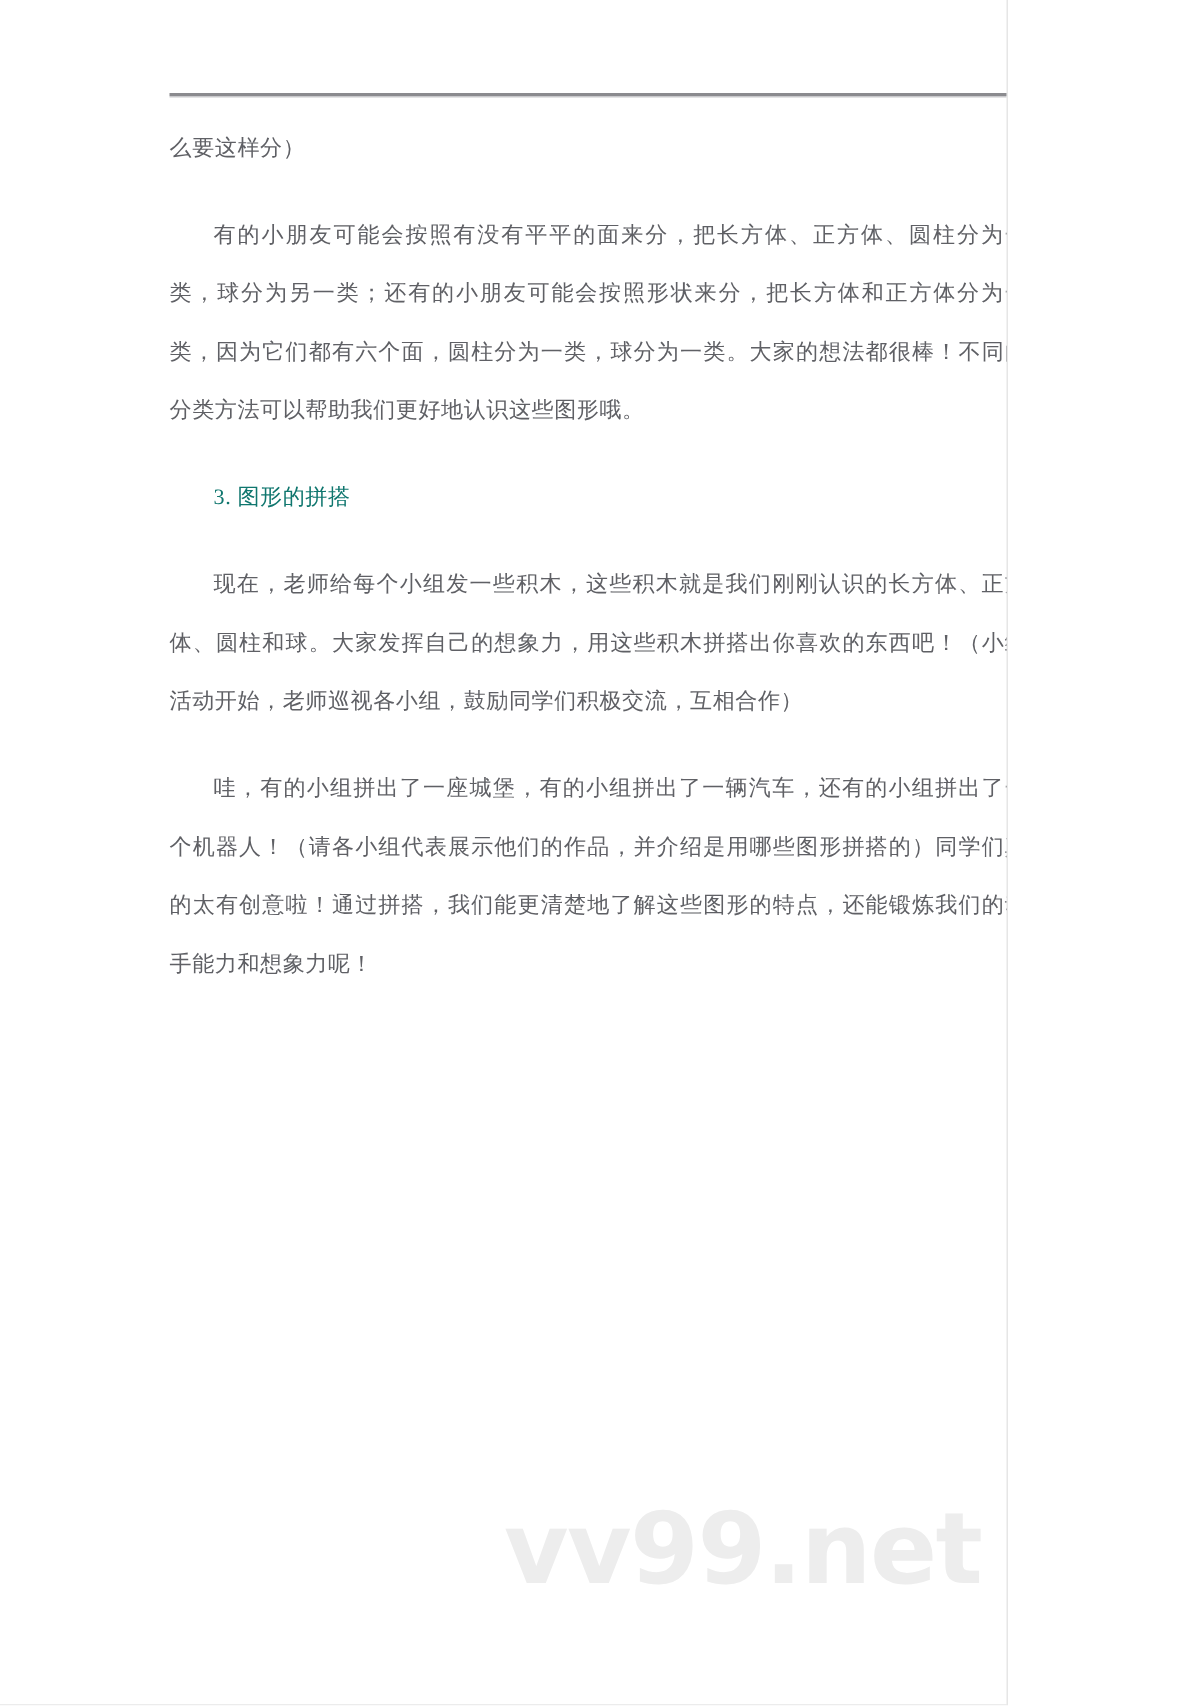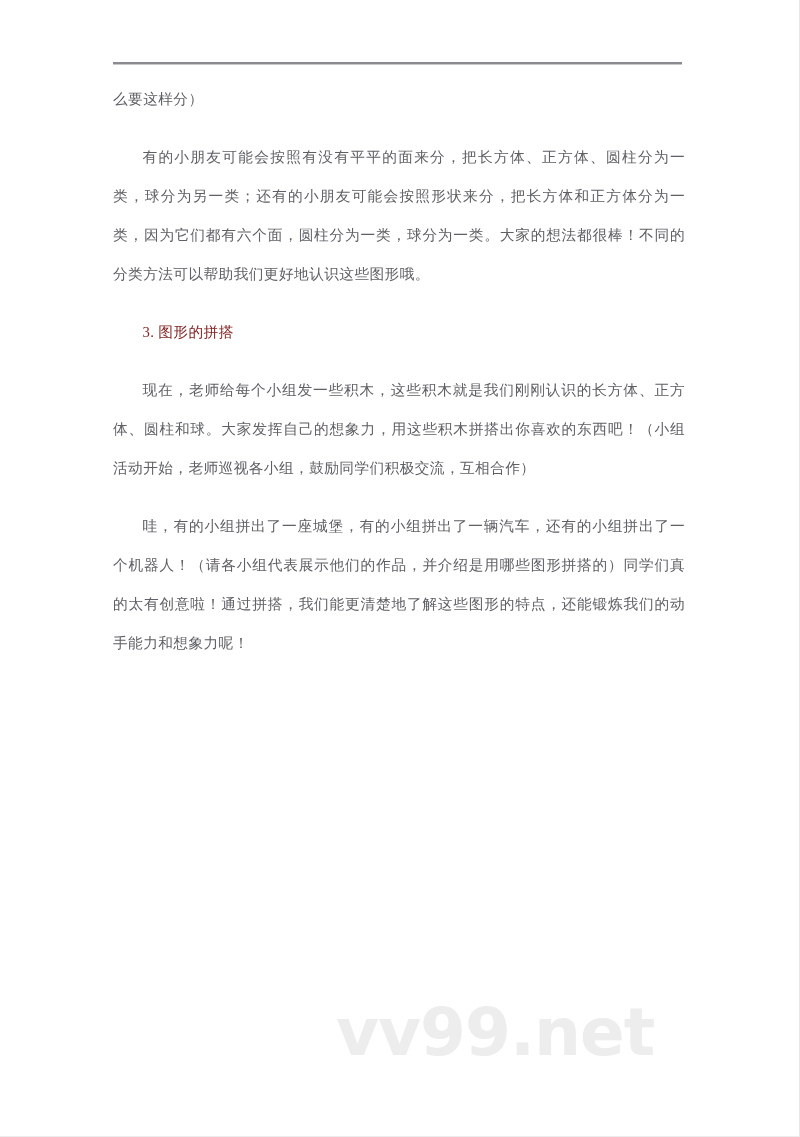--- a/index.html
+++ b/index.html
@@ -7,21 +7,21 @@
     margin: 0;
     padding: 0;
     background: #ffffff;
   }
   body {
     font-family: "Liberation Serif", "DejaVu Serif", serif;
   }
 
   .page {
     position: relative;
-    width: 800px;
+    width: 672px;
     height: 1137px;
     box-sizing: border-box;
     background: #ffffff;
     border-right: 1px solid #e6e6e6;
     border-bottom: 1px solid #ececec;
     overflow: hidden;
   }
 
   
   .header-rule-wrap {
@@ -54,21 +54,21 @@
     letter-spacing: 0.4px;
     text-align: justify;
     text-justify: inter-character;
     white-space: normal;
   }
   .para.indent {
     text-indent: 2em;
   }
   .para.heading {
     text-indent: 2em;
-    color: #7f1d1d;
+    color: #0f766e;
   }
   .sp-b { height: 19px; }
   .sp-c { height: 20px; }
 
   
   .watermark {
     position: absolute;
     left: 336px;
     top: 1000px;
     font-family: "DejaVu Sans", "Liberation Sans", sans-serif;

